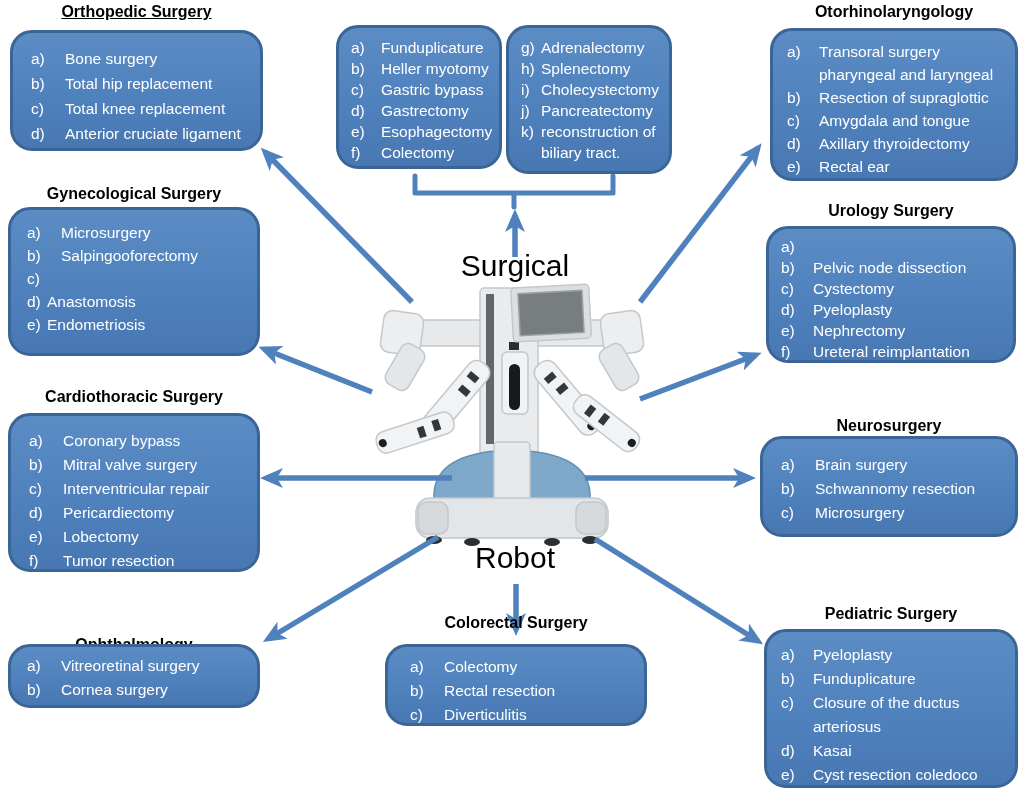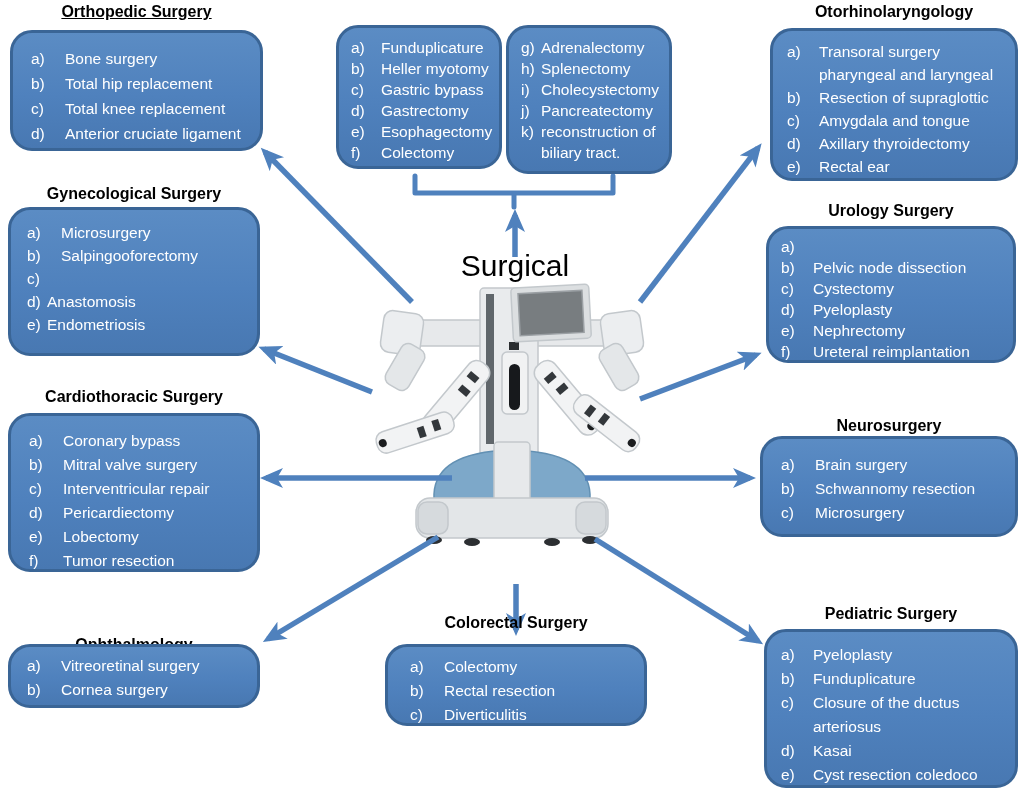--- a/index.html
+++ b/index.html
@@ -100,20 +100,21 @@
       <line x1="640" y1="399" x2="756" y2="355" marker-end="url(#ah)"></line>
       <line x1="452" y1="478" x2="266" y2="478" marker-end="url(#ah)"></line>
       <line x1="585" y1="478" x2="750" y2="478" marker-end="url(#ah)"></line>
       <line x1="438" y1="537" x2="268" y2="639" marker-end="url(#ah)"></line>
       <line x1="516" y1="584" x2="516" y2="630" marker-end="url(#ah)"></line>
       <line x1="595" y1="539" x2="758" y2="641" marker-end="url(#ah)"></line>
     </g>
   </svg>
 
   <div class="biglabel" style="left:420px;top:250px;width:190px;">Surgical</div>
+  <div class="biglabel" style="left:420px;top:542px;width:190px;">Robot</div>
 
   <div class="title" style="left:10px;top:3px;width:253px;text-decoration:underline;">Orthopedic Surgery</div>
   <div class="title" style="left:766px;top:3px;width:256px;">Otorhinolaryngology</div>
   <div class="title" style="left:8px;top:185px;width:252px;">Gynecological Surgery</div>
   <div class="title" style="left:766px;top:202px;width:250px;">Urology Surgery</div>
   <div class="title" style="left:8px;top:388px;width:252px;">Cardiothoracic  Surgery</div>
   <div class="title" style="left:760px;top:409px;width:258px;margin-top:8px;">Neurosurgery</div>
   <div class="title" style="left:8px;top:619px;width:252px;margin-top:17px;">Ophthalmology</div>
   <div class="title" style="left:764px;top:605px;width:254px;">Pediatric Surgery</div>
   <div class="title" style="left:385px;top:614px;width:262px;">Colorectal Surgery</div>

